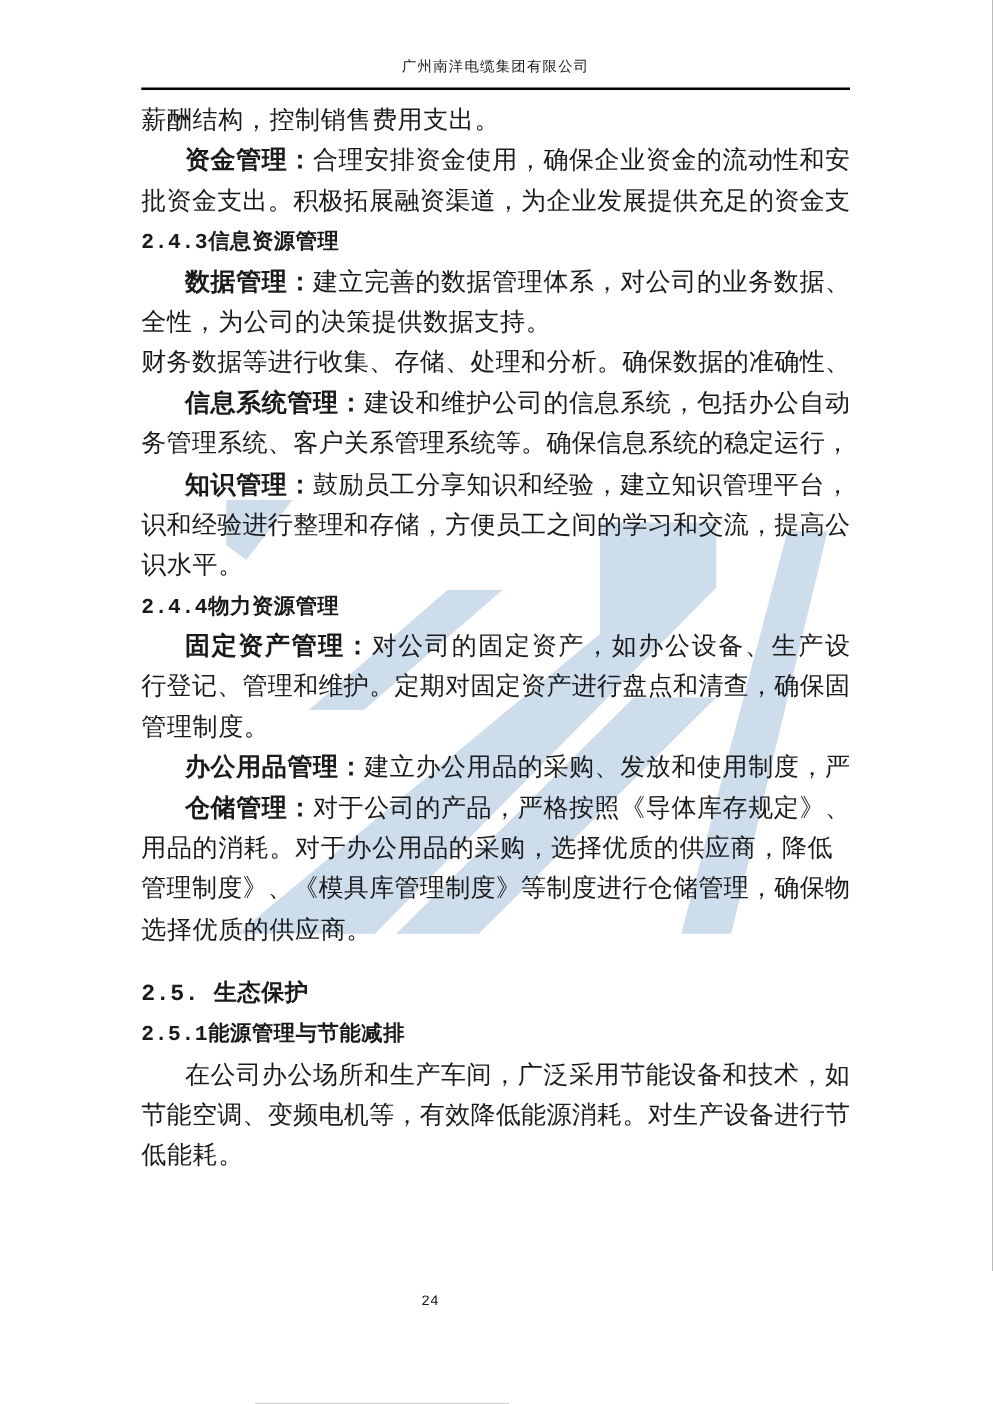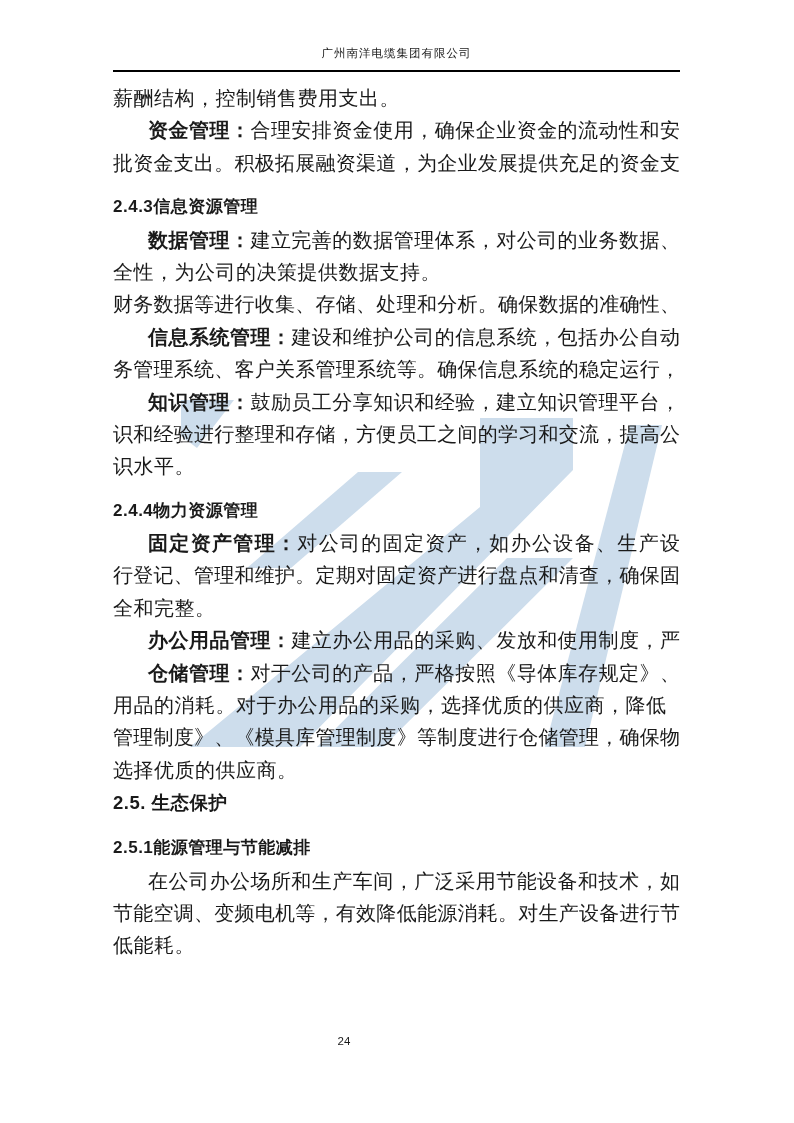--- a/index.html
+++ b/index.html
@@ -2,21 +2,21 @@
 <html><head>
 <meta charset="utf-8">
 <style>
   html,body{margin:0;padding:0;background:#888;}
   .page{
     position:relative;
     width:794px;height:1123px;
     margin:0 auto;
     background:#ffffff;
     overflow:hidden;
-    font-family:Liberation Sans, sans-serif;
+    font-family:Liberation Mono, monospace;
     color:#1a1a1a;
   }
   .watermark{
     position:absolute;left:0;top:0;width:794px;height:1123px;
     z-index:1;pointer-events:none;
   }
   .header{
     position:absolute;top:46px;left:113px;width:567px;
     text-align:center;font-size:11.5px;letter-spacing:1px;
     z-index:2;
@@ -37,25 +37,26 @@
     overflow:hidden;
   }
   .line.left{
     text-align:left;
     text-align-last:left;
     letter-spacing:0.5px;
   }
   .line.indent{text-indent:35px;}
   .line.h1{
     font-weight:bold;font-size:17px;
-    text-align:left;text-align-last:left;letter-spacing:0.5px;margin-top:12px;
+    text-align:left;text-align-last:left;letter-spacing:0.5px;
   }
   .line.h2{
     font-weight:bold;font-size:18.5px;height:34px;line-height:34px;
     text-align:left;text-align-last:left;letter-spacing:0.5px;
+    margin-top:17px;
   }
   .lead{font-weight:bold;}
   .footer{
     position:absolute;top:1035px;left:0;width:688px;
     text-align:center;font-size:11.5px;z-index:2;
   }
 </style>
 </head>
 <body>
 
@@ -82,21 +83,21 @@
       <div class="line left"><span>全性，为公司的决策提供数据支持。</span></div>
       <div class="line "><span>财务数据等进行收集、存储、处理和分析。确保数据的准确性、完整性和安</span></div>
       <div class="line  indent"><span class="lead">信息系统管理：</span><span>建设和维护公司的信息系统，包括办公自动化系统、业</span></div>
       <div class="line "><span>务管理系统、客户关系管理系统等。确保信息系统的稳定运行，提高工作效</span></div>
       <div class="line  indent"><span class="lead">知识管理：</span><span>鼓励员工分享知识和经验，建立知识管理平台，将员工的知</span></div>
       <div class="line "><span>识和经验进行整理和存储，方便员工之间的学习和交流，提高公司的整体知</span></div>
       <div class="line left"><span>识水平。</span></div>
       <div class="line h1"><span class="lead">2.4.4物力资源管理</span></div>
       <div class="line  indent"><span class="lead">固定资产管理：</span><span>对公司的固定资产，如办公设备、生产设备、车辆等进</span></div>
       <div class="line "><span>行登记、管理和维护。定期对固定资产进行盘点和清查，确保固定资产的安</span></div>
-      <div class="line left"><span>全和完整。</span></div>
+      <div class="line left"><span>管理制度。</span></div>
       <div class="line  indent"><span class="lead">办公用品管理：</span><span>建立办公用品的采购、发放和使用制度，严格控制办公</span></div>
       <div class="line  indent"><span class="lead">仓储管理：</span><span>对于公司的产品，严格按照《导体库存规定》、《材料仓库</span></div>
       <div class="line left"><span>用品的消耗。对于办公用品的采购，选择优质的供应商，降低采购成本。</span></div>
       <div class="line "><span>管理制度》、《模具库管理制度》等制度进行仓储管理，确保物资的安全、</span></div>
       <div class="line left"><span>选择优质的供应商。</span></div>
       <div class="line h2"><span class="lead">2.5. 生态保护</span></div>
       <div class="line h1"><span class="lead">2.5.1能源管理与节能减排</span></div>
       <div class="line  indent"><span>在公司办公场所和生产车间，广泛采用节能设备和技术，如智能照明系统、</span></div>
       <div class="line "><span>节能空调、变频电机等，有效降低能源消耗。对生产设备进行节能改造，优化</span></div>
       <div class="line left"><span>低能耗。</span></div>

